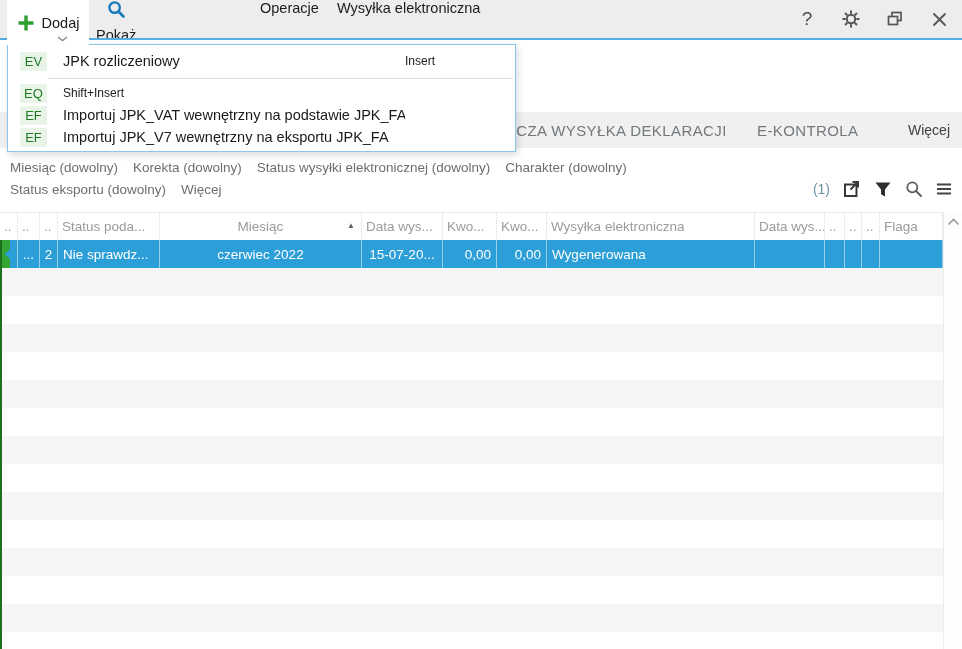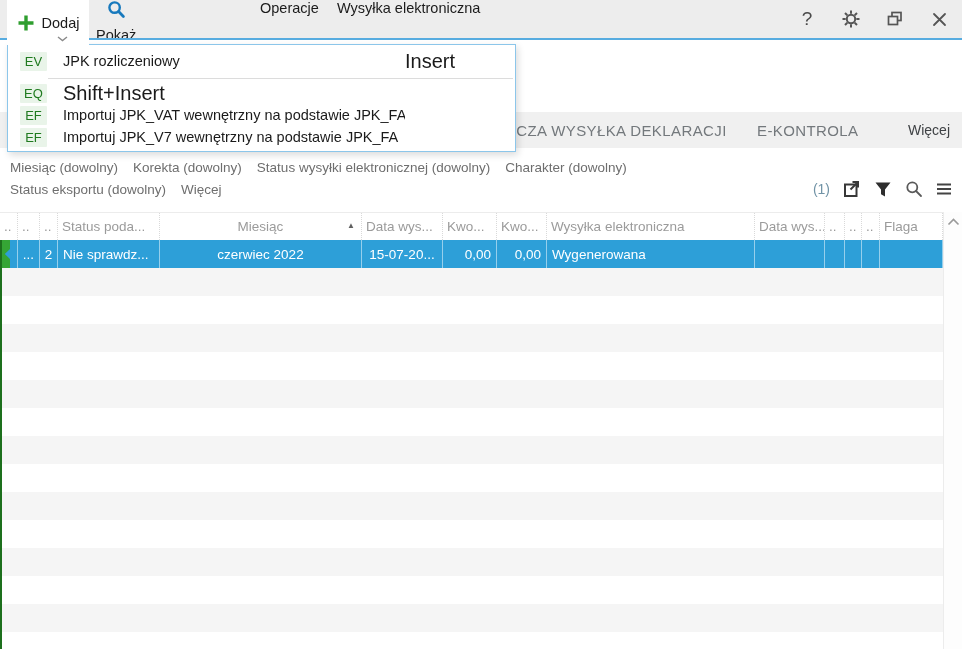--- a/index.html
+++ b/index.html
@@ -19,21 +19,21 @@
            font-size:19px;line-height:20px;}
 
   
   .menu{position:absolute;left:7px;top:44px;width:509px;background:#fff;z-index:5;
         border:1px solid #8cc6ea;box-shadow:2px 3px 7px rgba(0,0,0,.14);padding:2px 0 3px 0;box-sizing:border-box;}
   .menu-item{display:flex;align-items:center;padding:0 10px 0 12px;font-size:14.5px;color:#1a1a1a;height:22px;}
   .menu-item.first{height:28px;}
   .badge{width:27px;height:19px;background:#e9f4e9;color:#1f7a1f;font-weight:normal;font-size:13px;
          display:flex;align-items:center;justify-content:center;margin-right:16px;flex:none;border-radius:1px;}
   .mi-label{flex:1;white-space:nowrap;overflow:hidden;}
-  .mi-shortcut{width:100px;text-align:left;font-size:20px;flex:none;}
+  .mi-shortcut{width:100px;text-align:left;font-size:12px;flex:none;}
   .menu-sep{border-top:1px solid #dcdcdc;margin:3px 2px 3px 40px;}
 
   
   .tabbar{position:absolute;left:0;top:112px;width:962px;height:36px;background:#f0f0f0;}
   .tab{position:absolute;top:0;height:36px;display:flex;align-items:center;font-size:15px;
        color:#73787c;letter-spacing:.4px;white-space:nowrap;}
   .tab.more{font-size:14px;color:#3f4245;letter-spacing:0;}
 
   
   .filters{position:absolute;left:10px;top:157px;width:720px;font-size:13.5px;color:#6e6e6e;}
@@ -302,18 +302,18 @@
       <span class="badge">EQ</span>
       <span class="mi-shortcut">Shift+Insert</span>
     </div>
     <div class="menu-item">
       <span class="badge">EF</span>
       <span class="mi-label">Importuj JPK_VAT wewnętrzny na podstawie JPK_FA</span>
       <span class="mi-shortcut"></span>
     </div>
     <div class="menu-item">
       <span class="badge">EF</span>
-      <span class="mi-label">Importuj JPK_V7 wewnętrzny na podstawie JPK_FA</span>
+      <span class="mi-label">Importuj JPK_V7 wewnętrzny na eksportu JPK_FA</span>
       <span class="mi-shortcut"></span>
     </div>
   </div>
 
 </div>
 
 </body></html>

